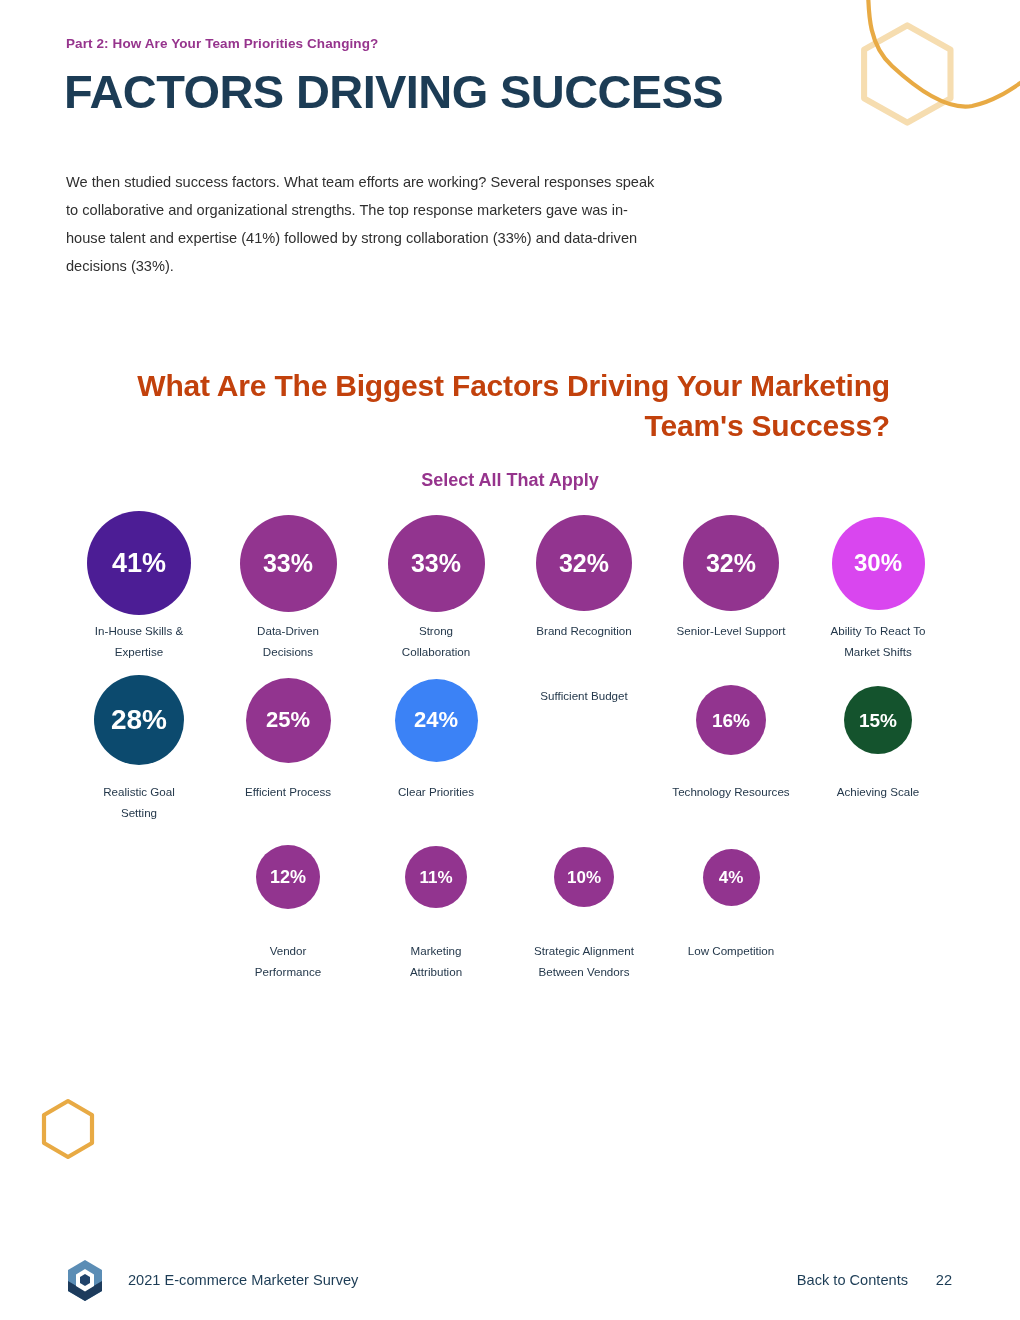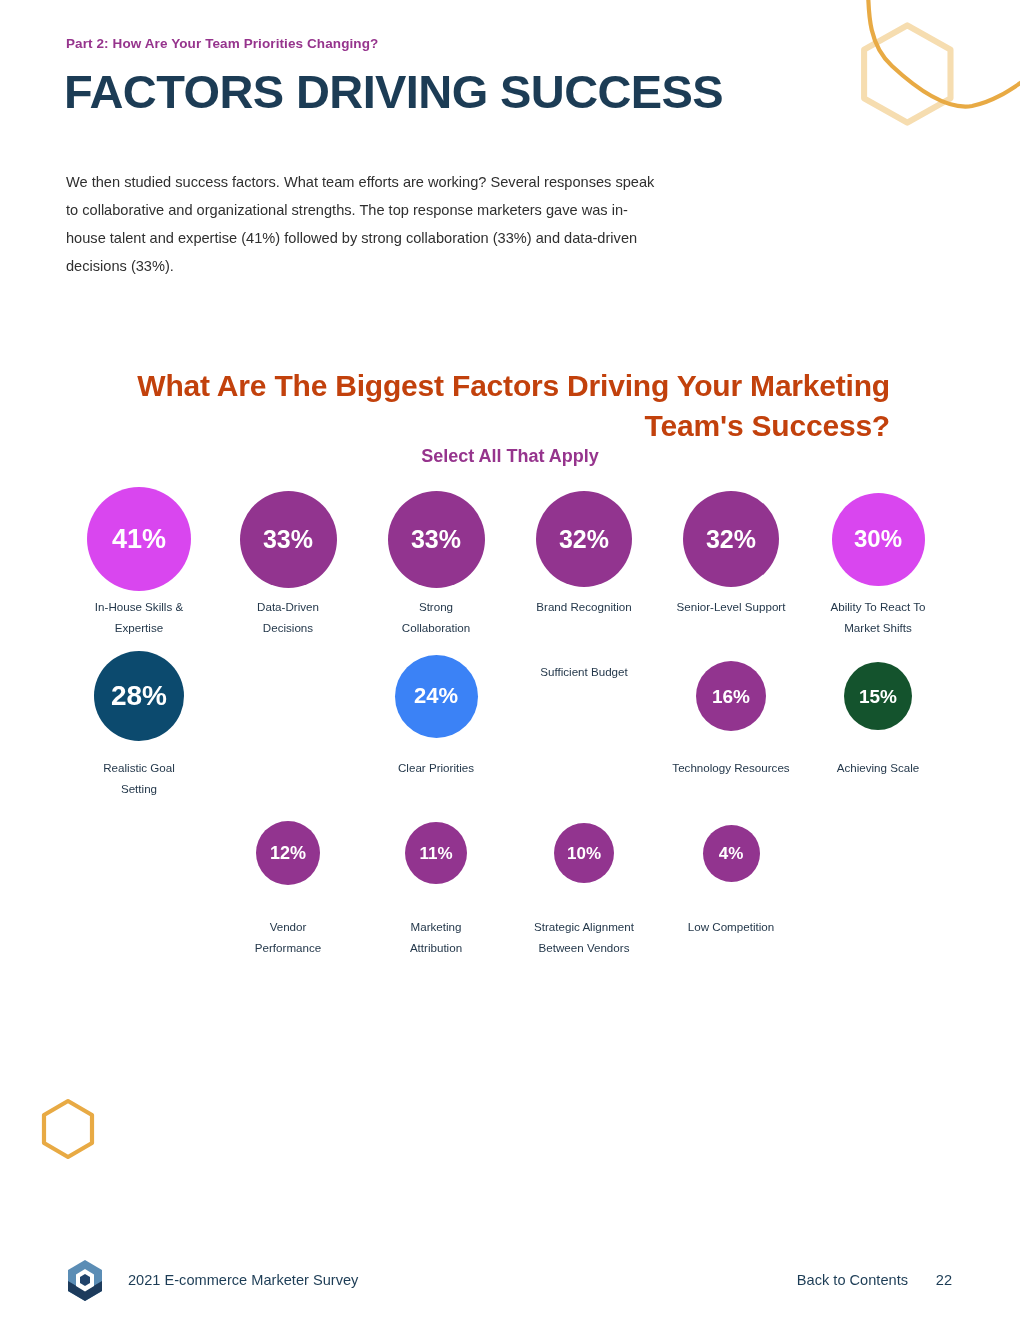--- a/index.html
+++ b/index.html
@@ -80,21 +80,21 @@
     color: #c2410c;
     line-height: 40px;
     letter-spacing: -0.2px;
     padding: 0 130px;
   }
   .chart-subtitle {
     text-align: center;
     font-size: 18px;
     font-weight: bold;
     color: #96348d;
-    margin-top: 0;
+    margin-top: 24px;
   }
 
   .rows { margin-top: 24px; }
 
   .bubble-row {
     position: relative;
     width: 1020px;
   }
   .row-1 { height: 157px; }
   .row-2 { height: 157px; }
@@ -182,21 +182,21 @@
 <p class="intro">We then studied success factors. What team efforts are working? Several responses speak to collaborative and organizational strengths. The top response marketers gave was in-house talent and expertise (41%) followed by strong collaboration (33%) and data-driven decisions (33%).</p>
 
 <section class="chart">
   <div class="chart-title">What Are The Biggest Factors Driving Your Marketing Team's Success?</div>
   <div class="chart-subtitle">Select All That Apply</div>
 
   <div class="rows">
     <div class="bubble-row row-1">
         <div class="bubble-cell" style="left: 139px;">
           <div class="bubble-disc-wrap">
-            <div class="bubble-disc" style="width: 104px; height: 104px; font-size: 27px; background: #d946ef;">41%</div>
+            <div class="bubble-disc" style="width: 104px; height: 104px; font-size: 27px; background: #4c1d95;">41%</div>
           </div>
           <div class="bubble-label">In-House Skills &amp;
 Expertise</div>
         </div>
         <div class="bubble-cell" style="left: 288px;">
           <div class="bubble-disc-wrap">
             <div class="bubble-disc" style="width: 97px; height: 97px; font-size: 25px; background: rgb(146, 52, 143);">33%</div>
           </div>
           <div class="bubble-label">Data-Driven
 Decisions</div>
@@ -228,20 +228,26 @@
 Market Shifts</div>
         </div>
       </div>
     <div class="bubble-row row-2">
         <div class="bubble-cell" style="left: 139px;">
           <div class="bubble-disc-wrap">
             <div class="bubble-disc" style="width: 90px; height: 90px; font-size: 28px; background: #0c4a6e;">28%</div>
           </div>
           <div class="bubble-label">Realistic Goal
 Setting</div>
+        </div>
+        <div class="bubble-cell" style="left: 288px;">
+          <div class="bubble-disc-wrap">
+            <div class="bubble-disc" style="width: 85px; height: 85px; font-size: 22px; background: rgb(146, 52, 143);">25%</div>
+          </div>
+          <div class="bubble-label">Efficient Process</div>
         </div>
         <div class="bubble-cell" style="left: 436px;">
           <div class="bubble-disc-wrap">
             <div class="bubble-disc" style="width: 83px; height: 83px; font-size: 22px; background: #3b82f6;">24%</div>
           </div>
           <div class="bubble-label">Clear Priorities</div>
         </div>
         <div class="bubble-cell" style="left: 584px;">
           <div class="bubble-label">Sufficient Budget</div>
         </div>

